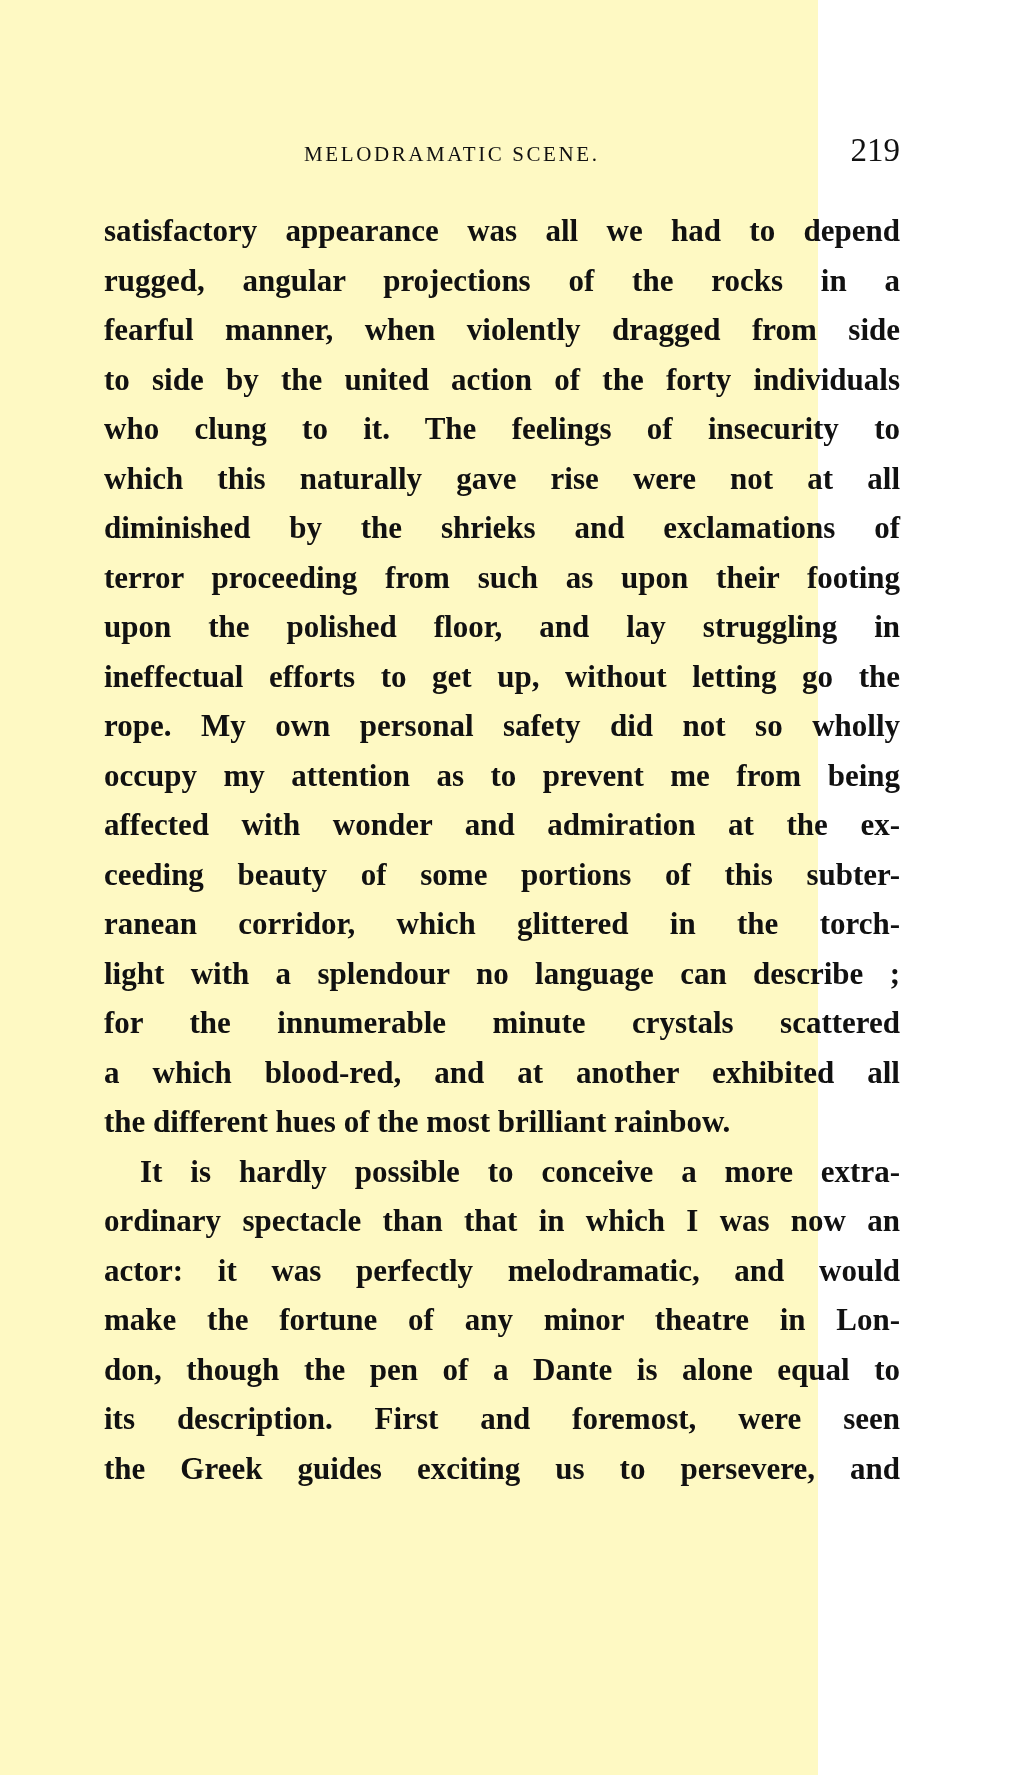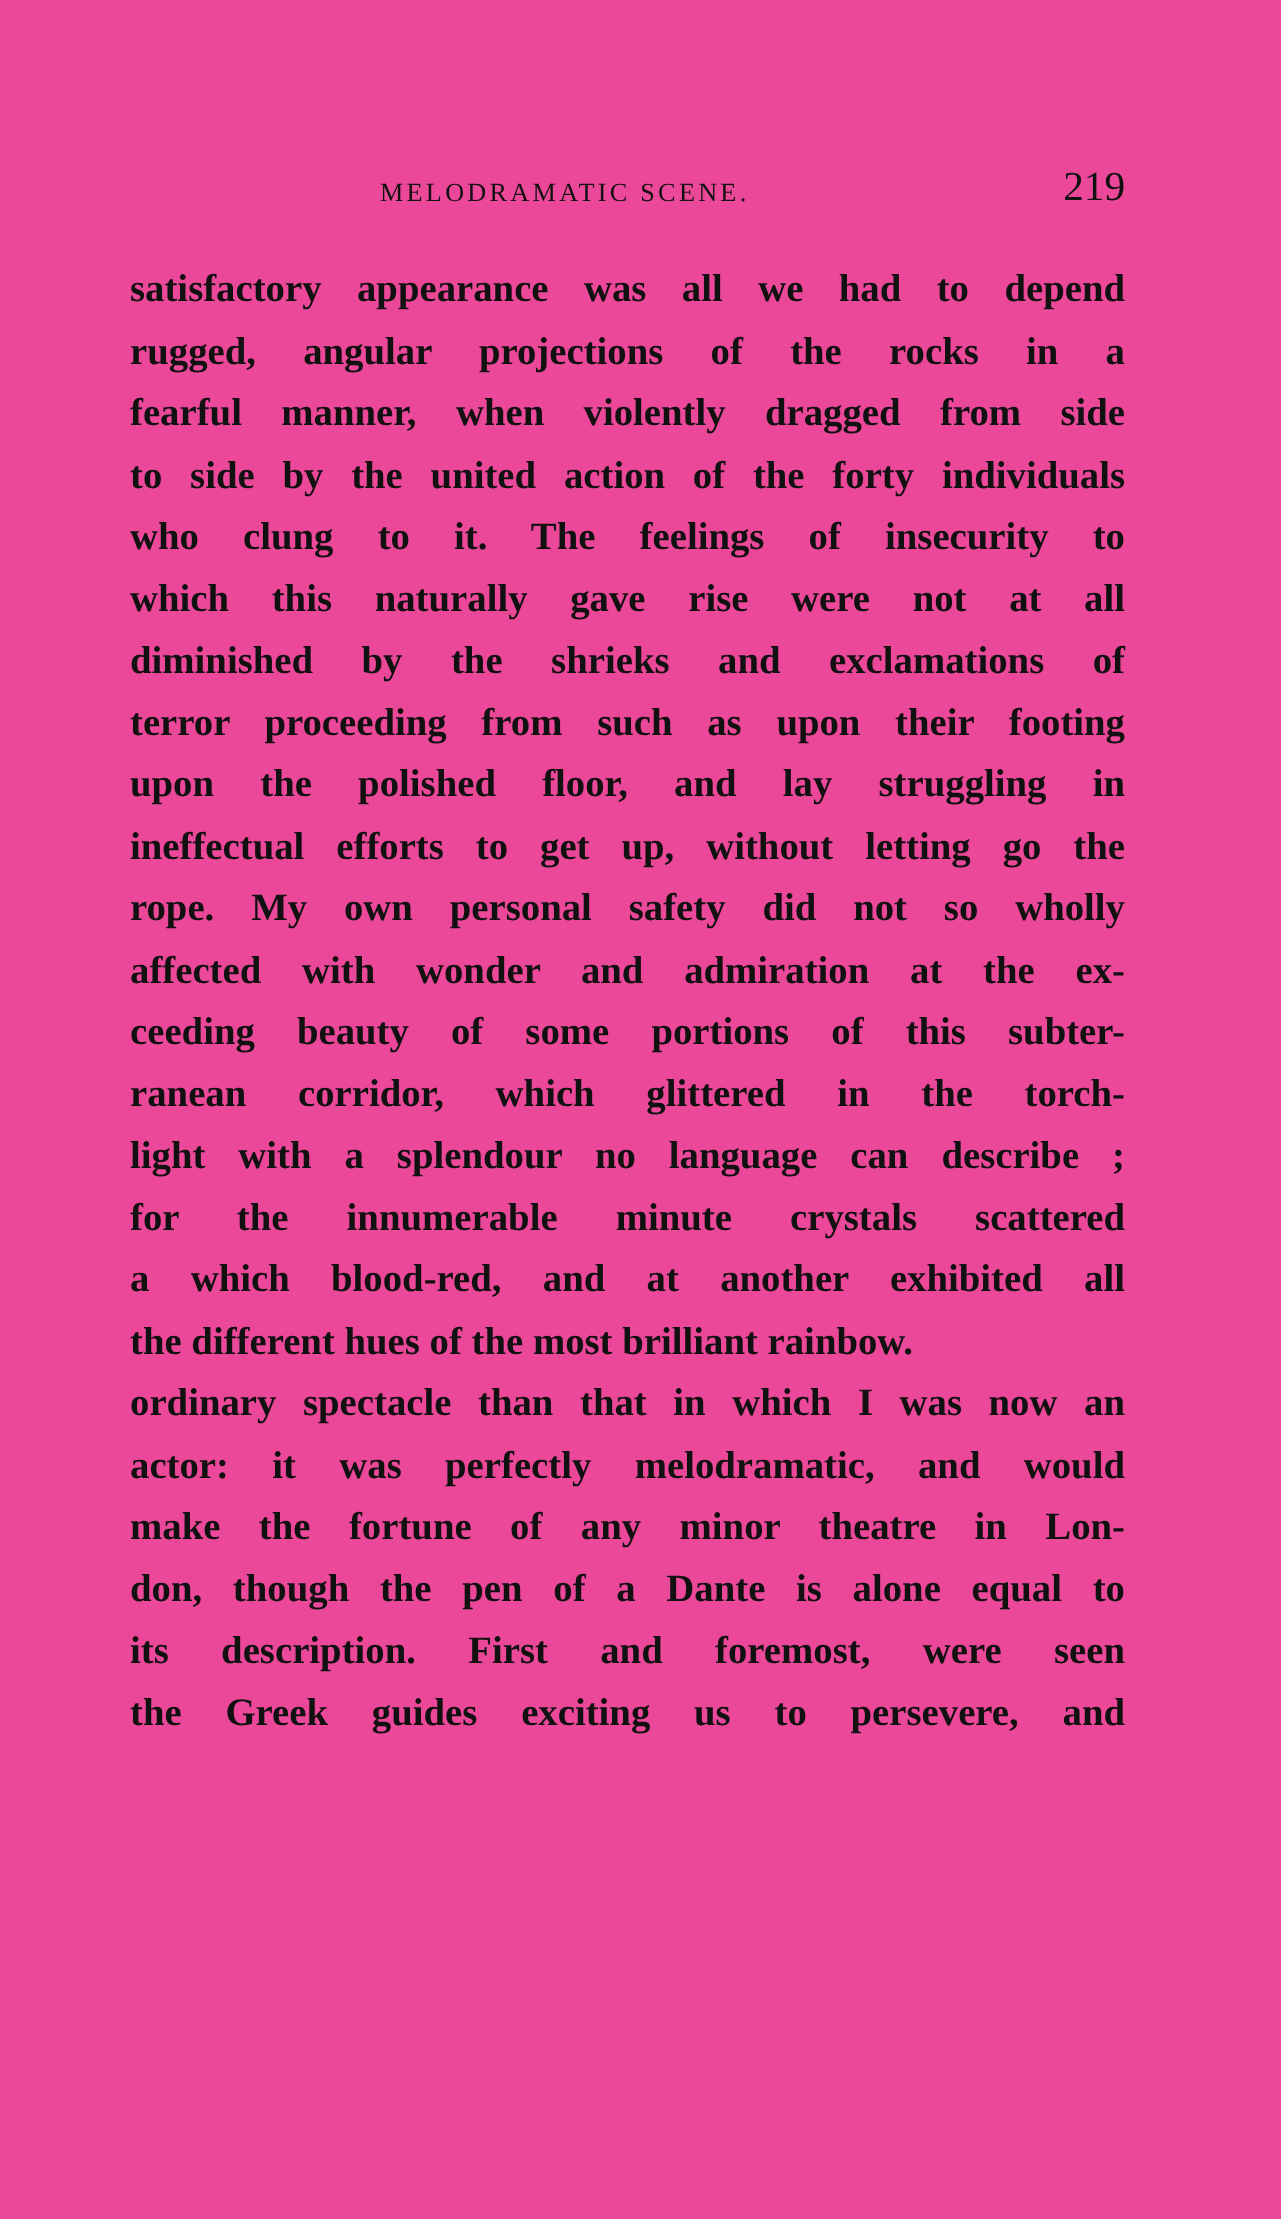--- a/index.html
+++ b/index.html
@@ -11,23 +11,23 @@
       width: 1025px;
       height: 1775px;
       position: relative;
       overflow: hidden;
       color: #111111;
       font-family: "Liberation Serif", "DejaVu Serif", serif;
     }
     .page {
       position: absolute;
       left: 0; top: 0;
-      width: 1025px;
+      width: 818px;
       height: 1775px;
-      background: #ec4899;
+      background: #fef9c3;
     }
     .running-head {
       position: absolute;
       top: 132px;
       left: 104px;
       width: 796px;
       height: 44px;
     }
     .running-title {
       position: absolute;
@@ -84,29 +84,31 @@
       <span class="line">rugged, angular projections of the rocks in a</span>
       <span class="line">fearful manner, when violently dragged from side</span>
       <span class="line">to side by the united action of the forty individuals</span>
       <span class="line">who clung to it.  The feelings of insecurity to</span>
       <span class="line">which this naturally gave rise were not at all</span>
       <span class="line">diminished by the shrieks and exclamations of</span>
       <span class="line">terror proceeding from such as upon their footing</span>
       <span class="line">upon the polished floor, and lay struggling in</span>
       <span class="line">ineffectual efforts to get up, without letting go the</span>
       <span class="line">rope.  My own personal safety did not so wholly</span>
+      <span class="line">occupy my attention as to prevent me from being</span>
       <span class="line">affected with wonder and admiration at the ex-</span>
       <span class="line">ceeding beauty of some portions of this subter-</span>
       <span class="line">ranean corridor, which glittered in the torch-</span>
       <span class="line">light with a splendour no language can describe ;</span>
       <span class="line">for the innumerable minute crystals scattered</span>
       <span class="line">a which blood-red, and at another exhibited all</span>
       <span class="line last">the different hues of the most brilliant rainbow.</span>
     </div>
     <div>
+      <span class="line indent">It is hardly possible to conceive a more extra-</span>
       <span class="line">ordinary spectacle than that in which I was now an</span>
       <span class="line">actor:  it was perfectly melodramatic,  and would</span>
       <span class="line">make the fortune of any minor theatre in Lon-</span>
       <span class="line">don, though the pen of a Dante is alone equal to</span>
       <span class="line">its description.  First and foremost, were seen</span>
       <span class="line">the Greek guides exciting us to persevere, and</span>
     </div>
   </div>
 </div>
 

